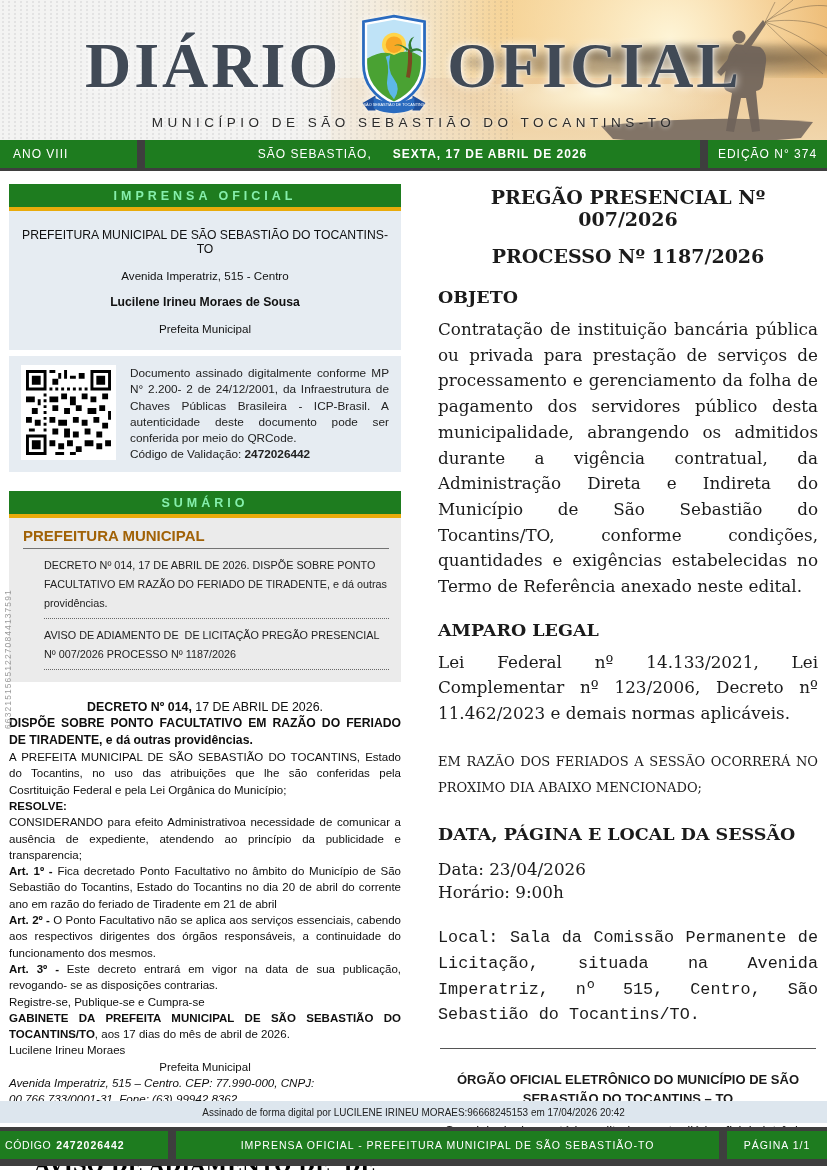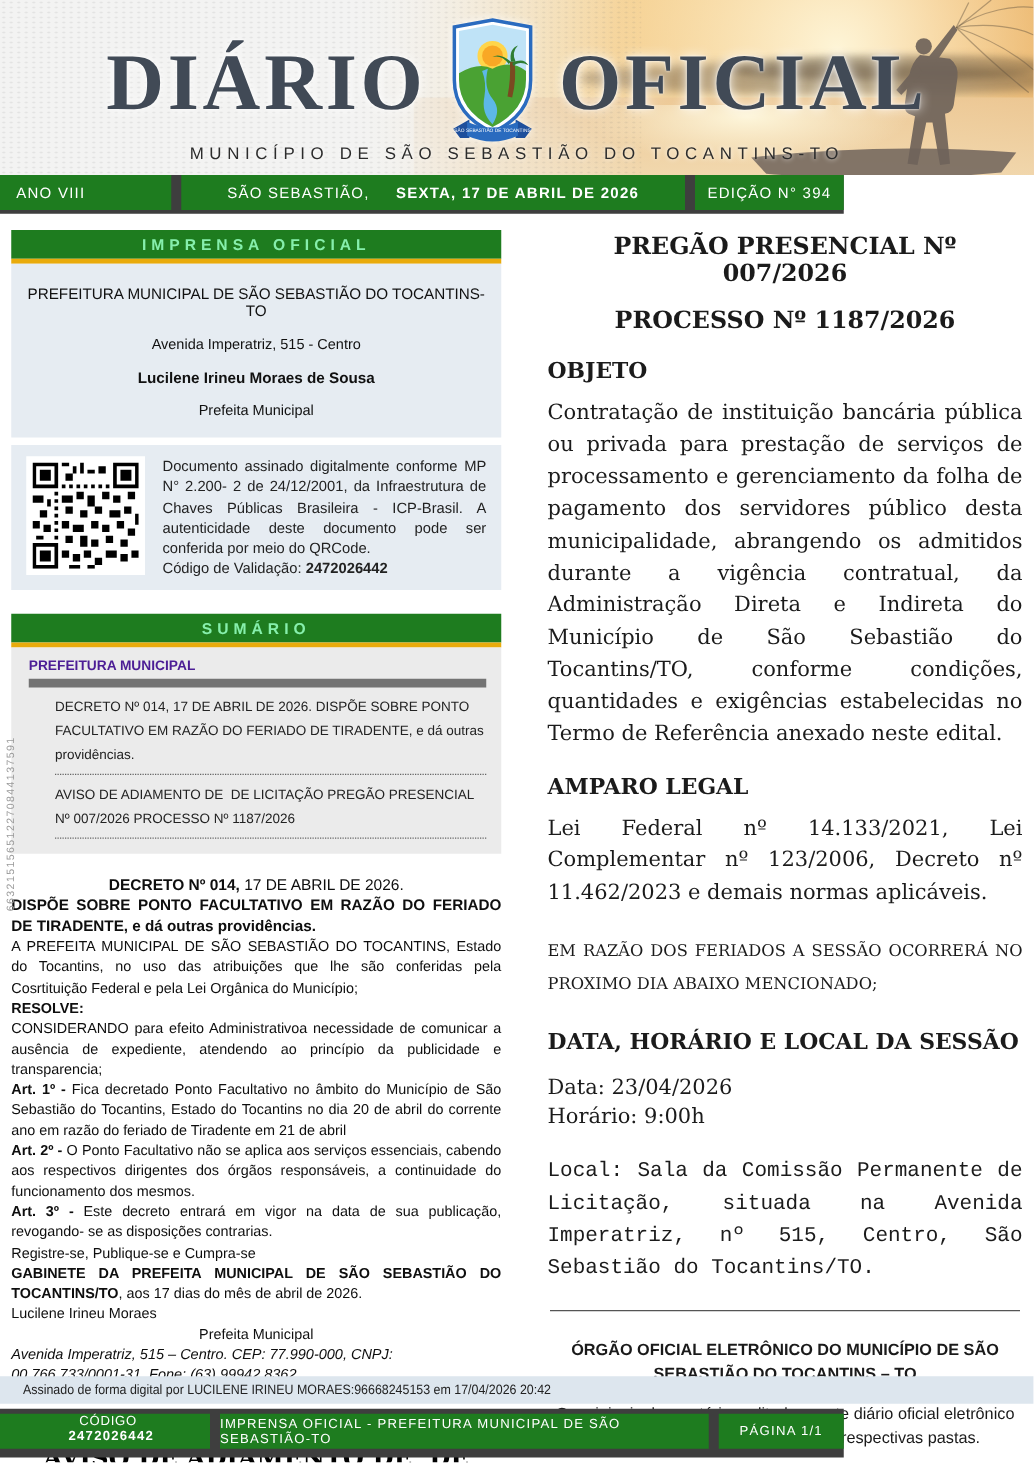--- a/index.html
+++ b/index.html
@@ -27,21 +27,21 @@
     background-size:6px 4px, 100% 100%; }
   .fisherman { position:absolute; right:0; top:0; height:148px; width:240px; }
   .masthead { position:absolute; left:0; right:0; top:14px; display:flex; align-items:center; justify-content:center; z-index:5; }
   .masthead .word { font-family:"Liberation Serif", serif; font-weight:bold; font-size:64px; letter-spacing:3px;
     color:#414a56; text-shadow:0 0 2px #fff, 0 0 9px rgba(255,255,255,.95); line-height:1; }
   .crest { width:74px; height:104px; margin:0 16px; flex:0 0 auto; filter:drop-shadow(0 0 4px rgba(255,255,255,.8)); }
   .hero-subtitle { position:absolute; left:0; right:0; top:115px; text-align:center; z-index:5;
     font-size:13.5px; letter-spacing:4.5px; color:#2c2c2c; text-shadow:0 0 4px rgba(255,255,255,.9); white-space:nowrap; }
 
   
-  .seg-bar { display:flex; background:#3e3e3e; width:675px; }
+  .seg-bar { display:flex; background:#3e3e3e; width:827px; }
   .date-bar { height:31px; padding:0 0 3px 0; }
   .seg { background:#1e7c1f; color:#fff; display:flex; align-items:center; font-size:12px; letter-spacing:1px; }
   .seg.left { width:137px; padding-left:13px; }
   .seg.mid { flex:1; justify-content:center; margin:0 8px;gap:16px; }
   .seg.right { width:119px; justify-content:center; }
   .seg b { margin-left:5px; letter-spacing:1px; }
 
   
   .columns { display:flex; gap:37px; padding:13px 9px 0 9px; }
   .left-col { width:392px; flex:0 0 auto; color:#111; }
@@ -57,21 +57,21 @@
   .panel1 .l3 { font-size:12.2px; font-weight:bold; margin-bottom:13px; }
   .panel1 .l4 { font-size:11.6px; }
   .gap6 { height:6px; }
   .panel2 { display:flex; padding:9px 12px; align-items:flex-start; }
   .qrbox { background:#fff; width:95px; height:95px; flex:0 0 auto; padding:5px; }
   .qrbox svg { width:85px; height:85px; display:block; }
   .sigtext { margin-left:14px; font-size:11.8px; line-height:16.3px; text-align:justify; color:#222; }
 
   .sumario-wrap { margin-top:19px; }
   .sumario-panel { background:#ebebeb; padding:9px 12px 12px 14px; }
-  .sumario-panel h3 { font-size:11px; font-weight:bold; color:#4c1d95; border-bottom:7px solid #737373; padding-bottom:4px; }
+  .sumario-panel h3 { font-size:15px; font-weight:bold; color:#a16207; border-bottom:1px solid #737373; padding-bottom:4px; }
   .sum-entry { margin-left:21px; font-size:10.8px; line-height:19px; padding:7px 0 5px;
     border-bottom:1px dotted #666; color:#222; white-space:pre-wrap; }
 
   .decree { margin-top:17px; font-size:11.5px; line-height:16.3px; text-align:justify; color:#0e0e0e; }
   .decree-head { text-align:center; font-size:12.4px; margin-bottom:1px; }
   .decree-sub { font-weight:bold; font-size:12.2px; line-height:17px; text-align:justify; }
   .decree p { margin:0; }
   .center-line { text-align:center; }
   .addr { font-style:italic; font-size:11.6px; text-align:left; }
   .email a { color:#222; }
@@ -92,25 +92,25 @@
   .orgao { font-family:"Liberation Sans",sans-serif; text-align:center; color:#1a1a1a; }
   .orgao .t { font-weight:bold; font-size:13px; line-height:18.5px; margin-bottom:14px; }
   .orgao p { font-size:13px; line-height:18.5px; margin-bottom:14px; }
 
   
   .side-code { position:absolute; left:3px; top:729px; transform:rotate(-90deg); transform-origin:0 0;
     font-size:8.5px; color:#9a9a9a; letter-spacing:1.1px; white-space:nowrap; }
 
   
   .sig-strip { position:absolute; left:0; right:0; top:1101px; height:22px; background:#dde6ee;
-    display:flex; align-items:center; }
+    display:flex; align-items:center; justify-content:center; }
   .sig-strip span { font-size:10.8px; color:#222; transform:scaleX(.92); white-space:nowrap; }
   .footer { position:absolute; left:0; top:1127px; height:39px; padding:4px 0 7px; }
   .footer .seg { font-size:10.5px; }
-  .footer .seg.left { width:168px; padding-left:5px; letter-spacing:.6px;flex-direction:column; }
+  .footer .seg.left { width:168px; padding-left:5px; letter-spacing:.6px; }
   .footer .seg.right { width:100px; }
 </style>
 </head>
 <body>
 
 <div class="page">
 
   <header class="hero">
     <div class="sunglow"></div>
     <div class="treeline"></div>
@@ -155,21 +155,21 @@
     </div>
     <div class="hero-subtitle">MUNICÍPIO DE SÃO SEBASTIÃO DO TOCANTINS-TO</div>
   </header>
 
   <div class="seg-bar date-bar">
     <div class="seg left">ANO VIII</div>
     <div class="seg mid">
       <span>SÃO SEBASTIÃO,</span>
         <b>SEXTA, 17 DE ABRIL DE 2026</b>
     </div>
-    <div class="seg right bold-all">EDIÇÃO N° 394</div>
+    <div class="seg right bold-all">EDIÇÃO N° 374</div>
   </div>
 
   <main class="columns">
 
     <aside class="left-col">
       <div class="greenbar">IMPRENSA OFICIAL</div>
       <div class="goldbar"></div>
       <div class="panel panel1">
         <div class="l1">PREFEITURA MUNICIPAL DE SÃO SEBASTIÃO DO TOCANTINS-TO</div>
         <div class="l2">Avenida Imperatriz, 515 - Centro</div>
@@ -231,21 +231,21 @@
       <h1 class="r-title">PROCESSO Nº 1187/2026</h1>
 
       <h3 class="r-h">OBJETO</h3>
       <p class="r-body r-p">Contratação de instituição bancária pública ou privada para prestação de serviços de processamento e gerenciamento da folha de pagamento dos servidores público desta municipalidade, abrangendo os admitidos durante a vigência contratual, da Administração Direta e Indireta do Município de São Sebastião do Tocantins/TO, conforme condições, quantidades e exigências estabelecidas no Termo de Referência anexado neste edital.</p>
 
       <h3 class="r-h">AMPARO LEGAL</h3>
       <p class="r-body r-p">Lei Federal nº 14.133/2021, Lei Complementar nº 123/2006, Decreto nº 11.462/2023 e demais normas aplicáveis.</p>
 
       <p class="r-notice">EM RAZÃO DOS FERIADOS A SESSÃO OCORRERÁ NO PROXIMO DIA ABAIXO MENCIONADO;</p>
 
-      <h3 class="r-sess-h">DATA, HORÁRIO E LOCAL DA SESSÃO</h3>
+      <h3 class="r-sess-h">DATA, PÁGINA E LOCAL DA SESSÃO</h3>
       <p class="r-line">Data: 23/04/2026</p>
       <p class="r-line">Horário: 9:00h</p>
       <p class="r-body r-local">Local: Sala da Comissão Permanente de Licitação, situada na Avenida Imperatriz, nº 515, Centro, São Sebastião do Tocantins/TO.</p>
 
       <hr class="r-rule">
 
       <div class="orgao">
         <div class="t">ÓRGÃO OFICIAL ELETRÔNICO DO MUNICÍPIO DE SÃO SEBASTIÃO DO TOCANTINS – TO</div>
         <p>Os originais das matérias editadas neste diário oficial eletrônico poderão ser encontrados em suas respectivas pastas.</p>
 

